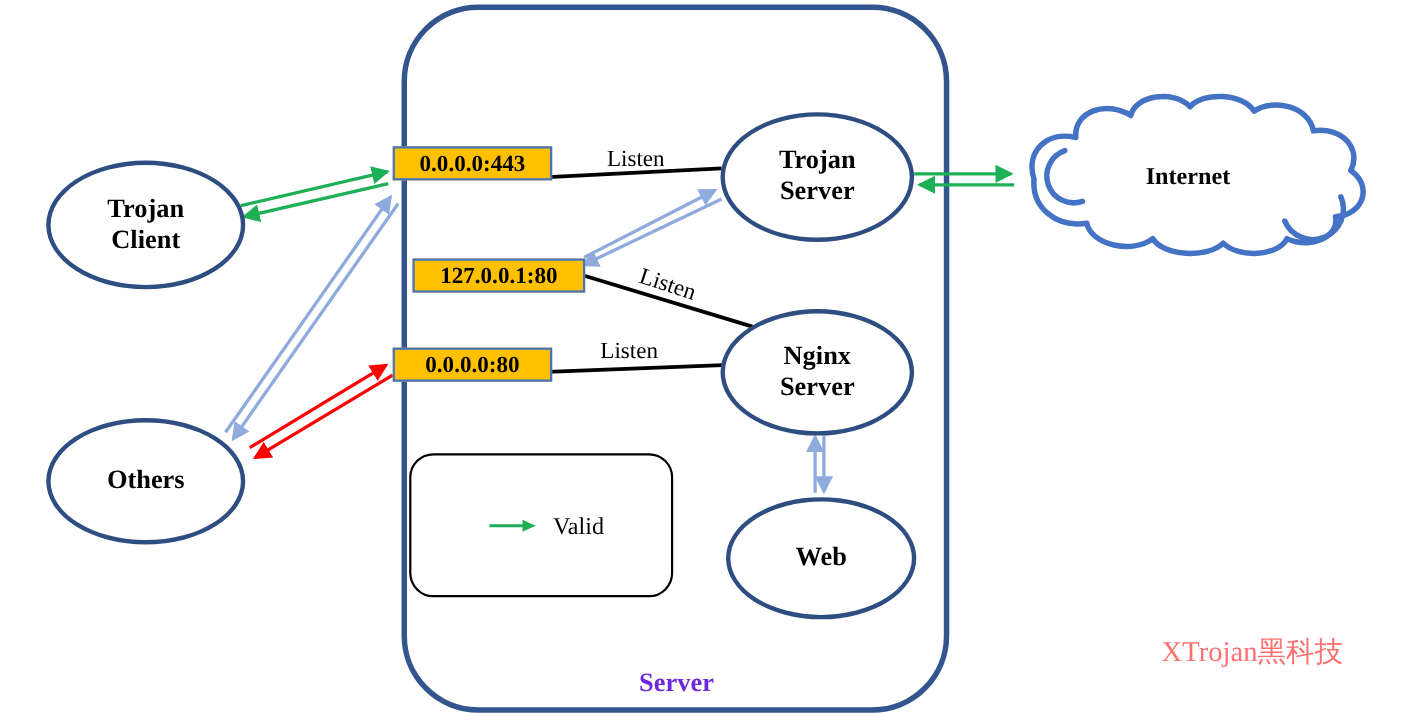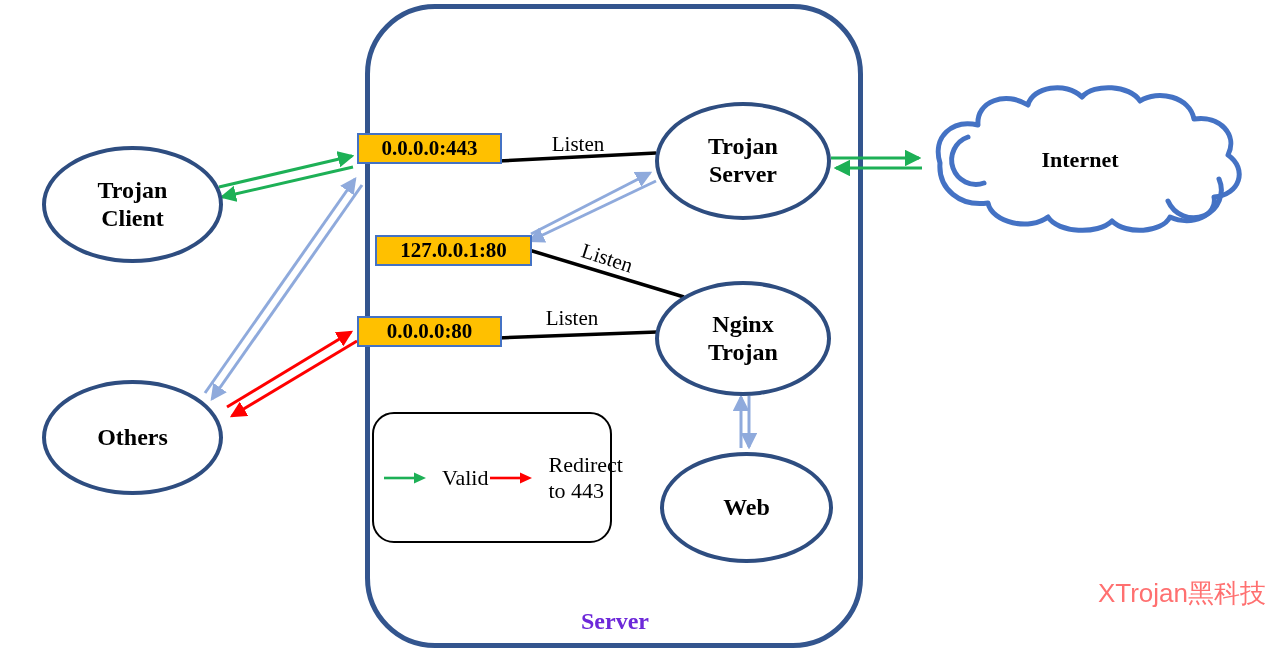--- a/index.html
+++ b/index.html
@@ -60,22 +60,22 @@
   .legend-row{display:flex;align-items:center;}
   .legend-row svg{flex:0 0 auto;}
   .legend-row .lg-label{font-size:22px;color:#000;margin-left:14px;}
   
   .internet-label{
     left:990px;top:147px;width:180px;text-align:center;
     font-weight:bold;font-size:22px;color:#000;
   }
   
   .watermark{
-    left:1056px;top:579px;width:210px;text-align:right;
-    color:#ff7070;font-family:Liberation Sans, sans-serif;
+    left:1056px;top:579px;width:210px;text-align:left;
+    color:#ff7070;font-family:Liberation Serif, serif;
   }
   .wm-line1{font-size:26px;line-height:1.1;}
   .wm-line2{font-size:26px;line-height:1.2;font-style:italic;}
   .wm-arrow{font-style:normal;letter-spacing:-2px;}
 </style>
 </head>
 <body>
 
 <div class="abs server-rect"></div>
 
@@ -141,21 +141,21 @@
 <div class="abs node n-trojan-client">
   <span class="lbl">Trojan Client</span>
 </div>
 <div class="abs node n-others">
   <span class="lbl">Others</span>
 </div>
 <div class="abs node n-trojan-server">
   <span class="lbl">Trojan Server</span>
 </div>
 <div class="abs node n-nginx-server">
-  <span class="lbl">Nginx Trojan</span>
+  <span class="lbl">Nginx Server</span>
 </div>
 <div class="abs node n-web">
   <span class="lbl">Web</span>
 </div>
 
 <div class="abs port p-443">
   <span>0.0.0.0:443</span>
 </div>
 <div class="abs port p-local80">
   <span>127.0.0.1:80</span>
@@ -169,27 +169,20 @@
 <div class="abs listen listen-3">Listen</div>
 
 <div class="abs legend">
   <div class="legend-row">
     <svg width="46" height="16" viewBox="0 0 46 16">
       <line x1="2" y1="8" x2="33" y2="8" stroke-width="2.6" stroke="#1db056"></line>
       <polygon points="32,2.5 44,8 32,13.5" fill="#1db056"></polygon>
     </svg>
     <span class="lg-label">Valid</span>
   </div>
-  <div class="legend-row">
-    <svg width="46" height="16" viewBox="0 0 46 16">
-      <line x1="2" y1="8" x2="33" y2="8" stroke-width="2.6" stroke="#ff0000"></line>
-      <polygon points="32,2.5 44,8 32,13.5" fill="#ff0000"></polygon>
-    </svg>
-    <span class="lg-label">Redirect to 443</span>
-  </div>
 </div>
 
 <div class="abs internet-label">Internet</div>
 
 <div class="abs server-label">Server</div>
 
 <div class="abs watermark">
   <div class="wm-line1">XTrojan黑科技</div>
 </div>
 

